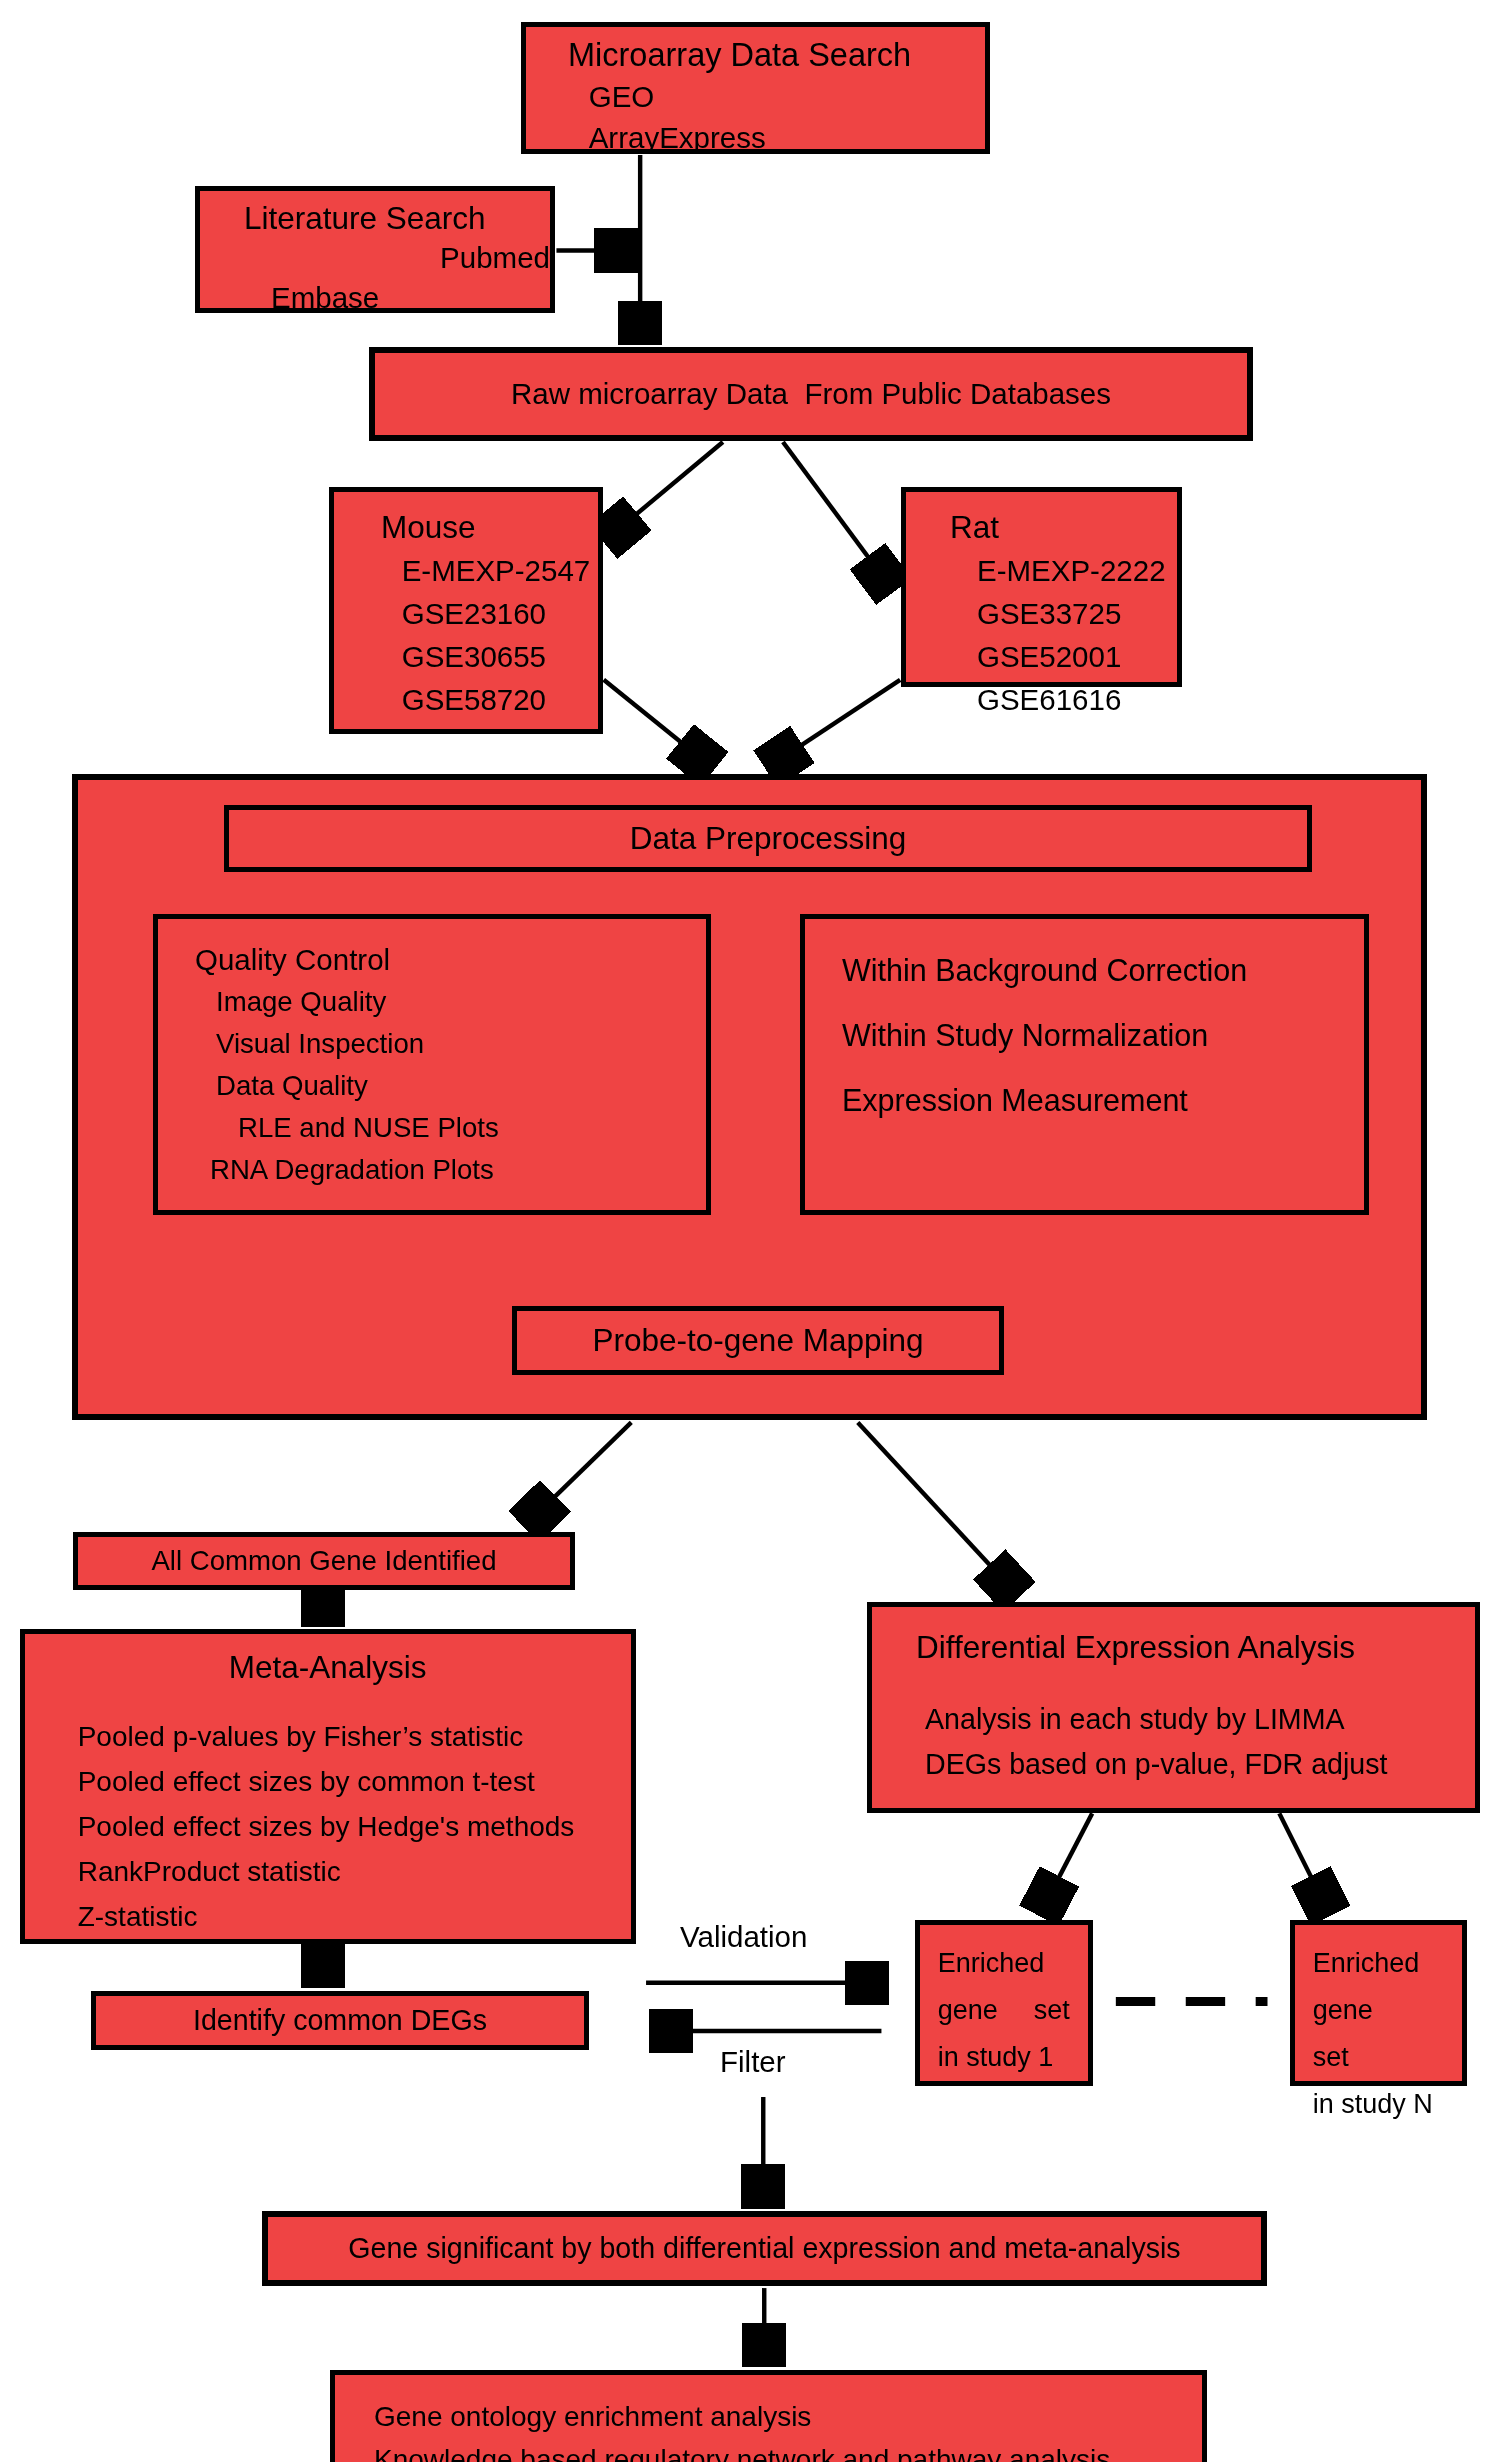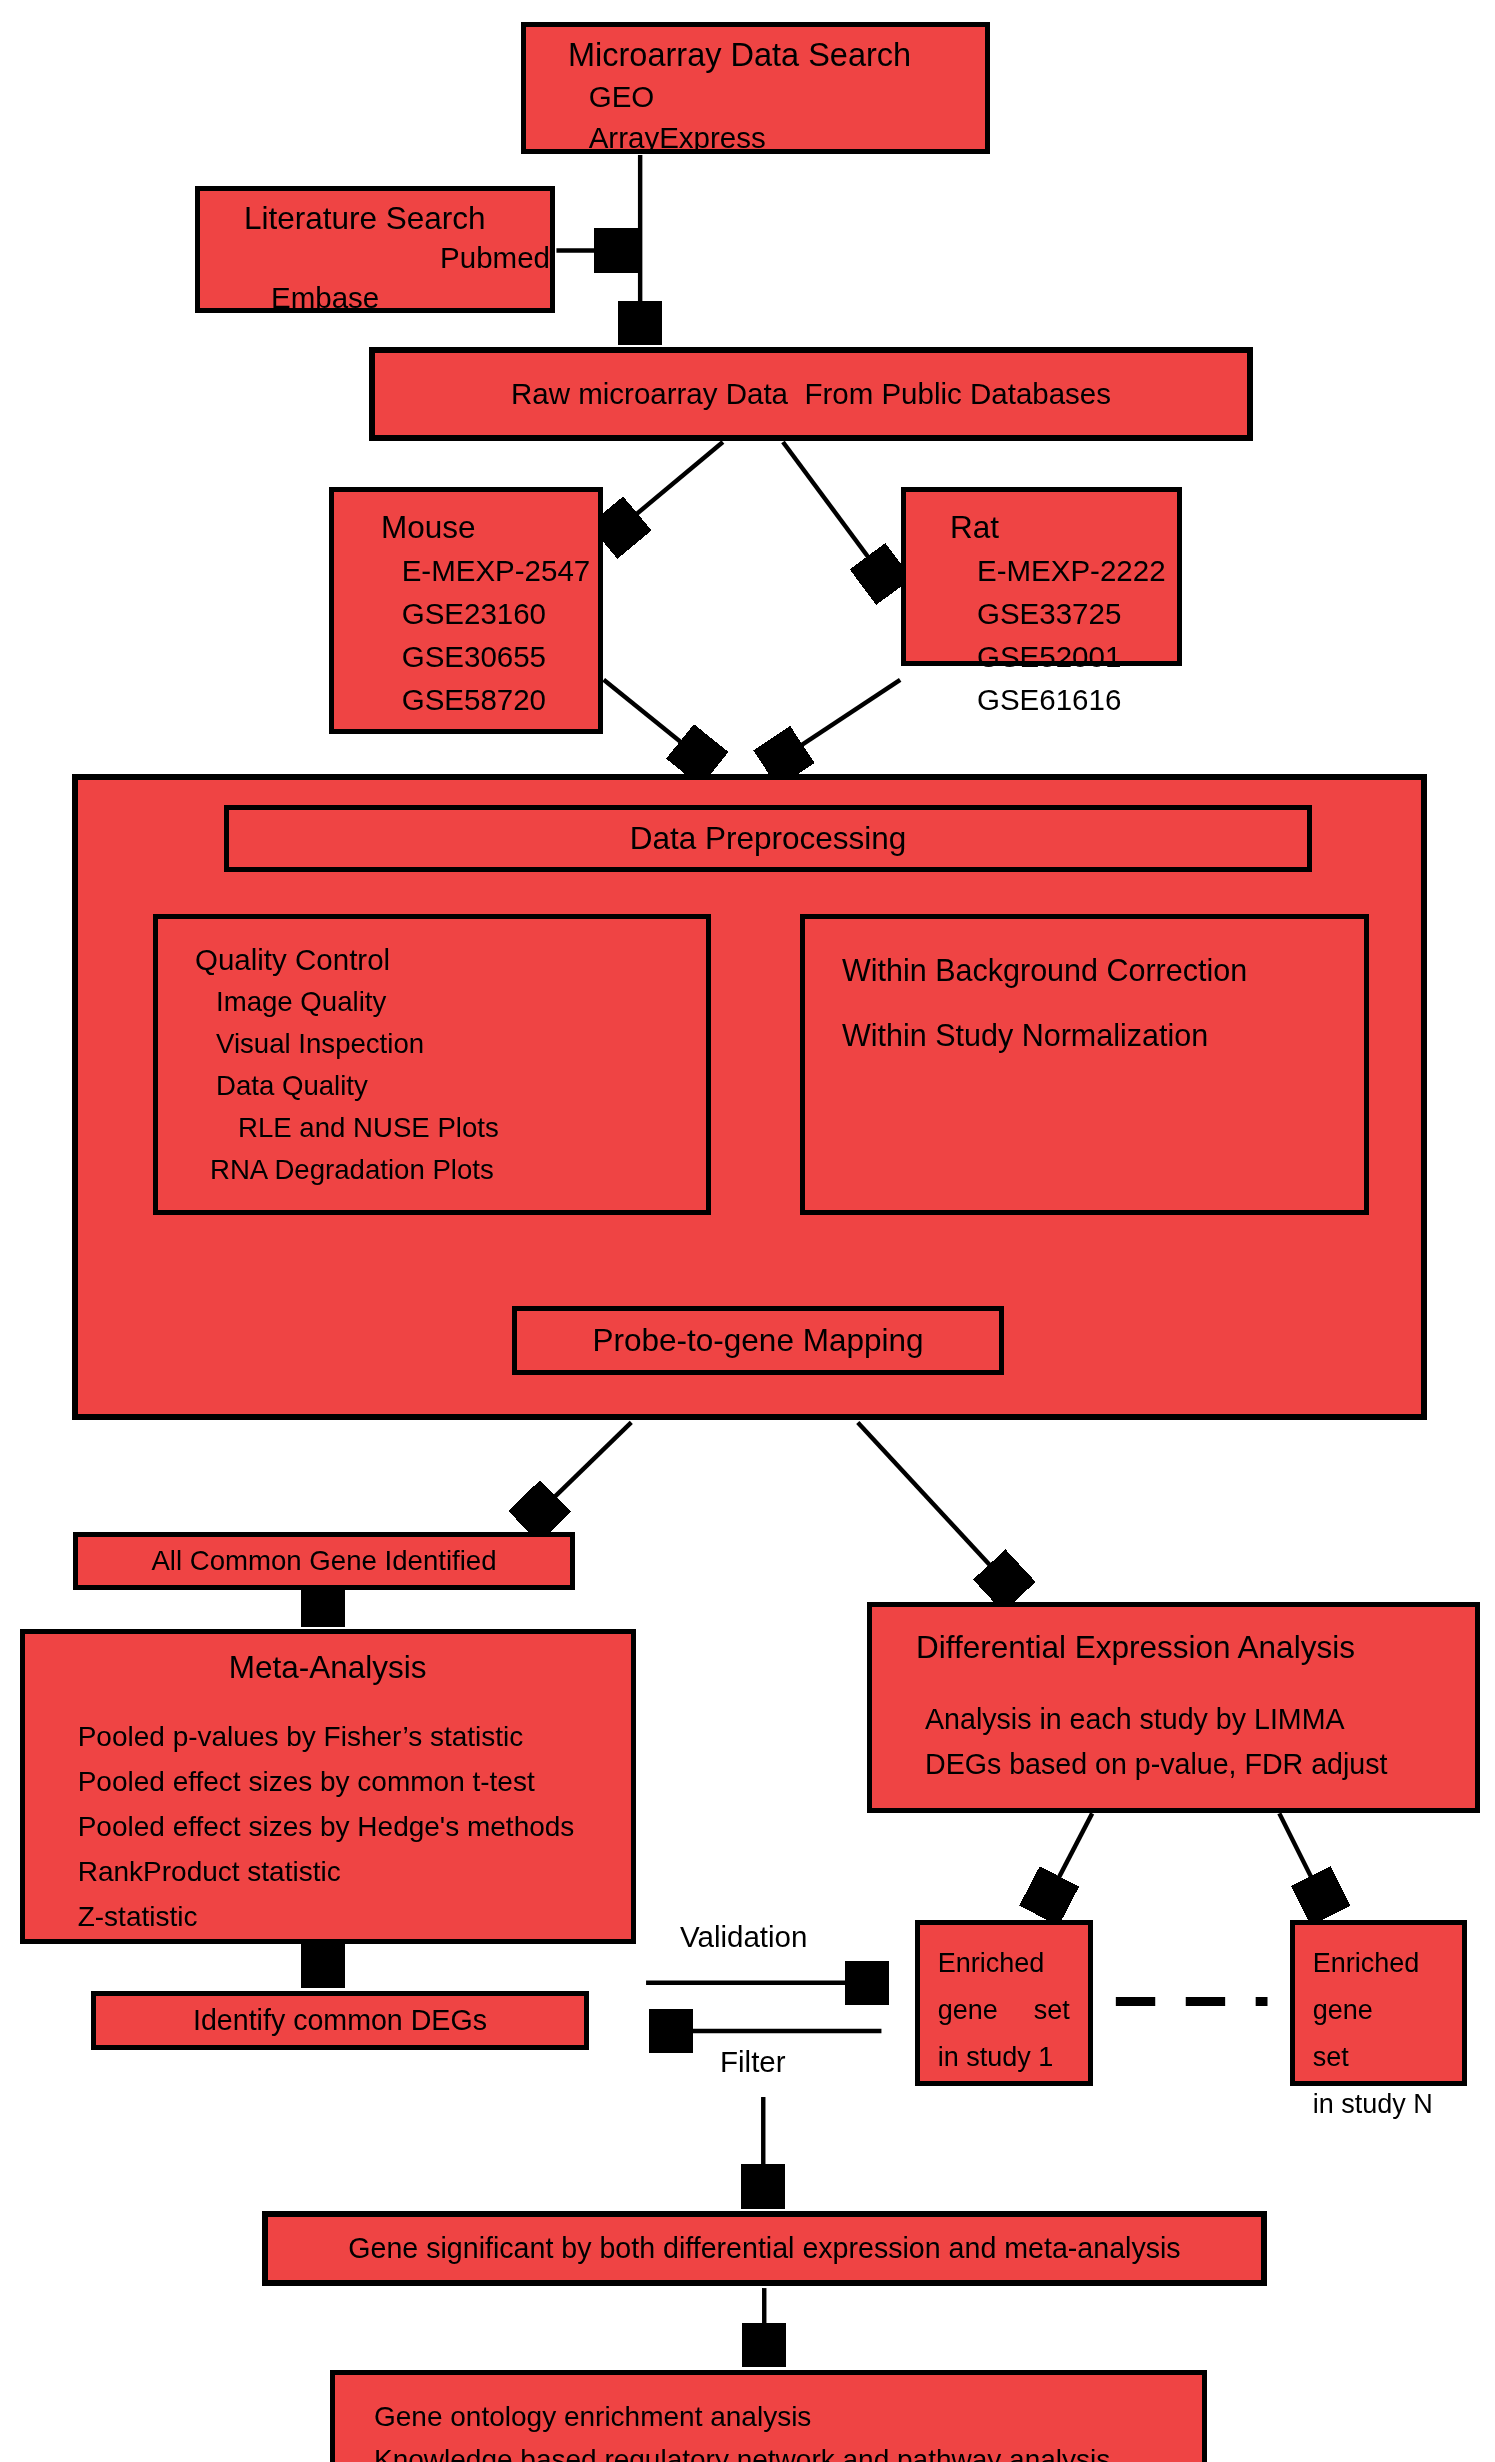--- a/index.html
+++ b/index.html
@@ -66,21 +66,21 @@
   </div>
 
   <div class="box" style="left:329px;top:487px;width:274px;height:247px;padding:13.8px 0 0 47px;line-height:43px;">
     <span class="line" style="font-size:31.5px;">Mouse</span>
     <span class="line" style="font-size:29.5px;padding-left:20.7px;">E-MEXP-2547</span>
     <span class="line" style="font-size:29.5px;padding-left:20.7px;">GSE23160</span>
     <span class="line" style="font-size:29.5px;padding-left:20.7px;">GSE30655</span>
     <span class="line" style="font-size:29.5px;padding-left:20.7px;">GSE58720</span>
   </div>
 
-  <div class="box" style="left:901px;top:487px;width:281px;height:179px;padding:13.8px 0 0 44px;line-height:43px;">
+  <div class="box" style="left:901px;top:487px;width:281px;height:200px;padding:13.8px 0 0 44px;line-height:43px;">
     <span class="line" style="font-size:31.5px;">Rat</span>
     <span class="line" style="font-size:29.5px;padding-left:27px;">E-MEXP-2222</span>
     <span class="line" style="font-size:29.5px;padding-left:27px;">GSE33725</span>
     <span class="line" style="font-size:29.5px;padding-left:27px;">GSE52001</span>
     <span class="line" style="font-size:29.5px;padding-left:27px;">GSE61616</span>
   </div>
 
   <div class="box" style="left:72px;top:774px;width:1355px;height:646px;border-width:6.4px;"></div>
 
   <div class="box ctr" style="left:224px;top:805px;width:1088px;height:67px;border-width:5.4px;font-size:31.5px;">
@@ -92,20 +92,21 @@
     <span class="line" style="font-size:27.6px;padding-left:58px;">Image Quality</span>
     <span class="line" style="font-size:27.6px;padding-left:58px;">Visual Inspection</span>
     <span class="line" style="font-size:27.6px;padding-left:58px;">Data Quality</span>
     <span class="line" style="font-size:27.6px;padding-left:80px;">RLE and NUSE Plots</span>
     <span class="line" style="font-size:27.6px;padding-left:52px;">RNA Degradation Plots</span>
   </div>
 
   <div class="box" style="left:800px;top:914px;width:569px;height:301px;padding:18.7px 0 0 37px;line-height:65px;">
     <span class="line" style="font-size:30.5px;">Within Background Correction</span>
     <span class="line" style="font-size:30.5px;">Within Study Normalization</span>
+    <span class="line" style="font-size:30.5px;">Expression Measurement</span>
   </div>
 
   <div class="box ctr" style="left:512px;top:1306px;width:492px;height:69px;font-size:31.5px;">
     <span>Probe-to-gene Mapping</span>
   </div>
 
   <div class="box ctr" style="left:73px;top:1532px;width:502px;height:58px;font-size:27.6px;">
     <span>All Common Gene Identified</span>
   </div>
 

